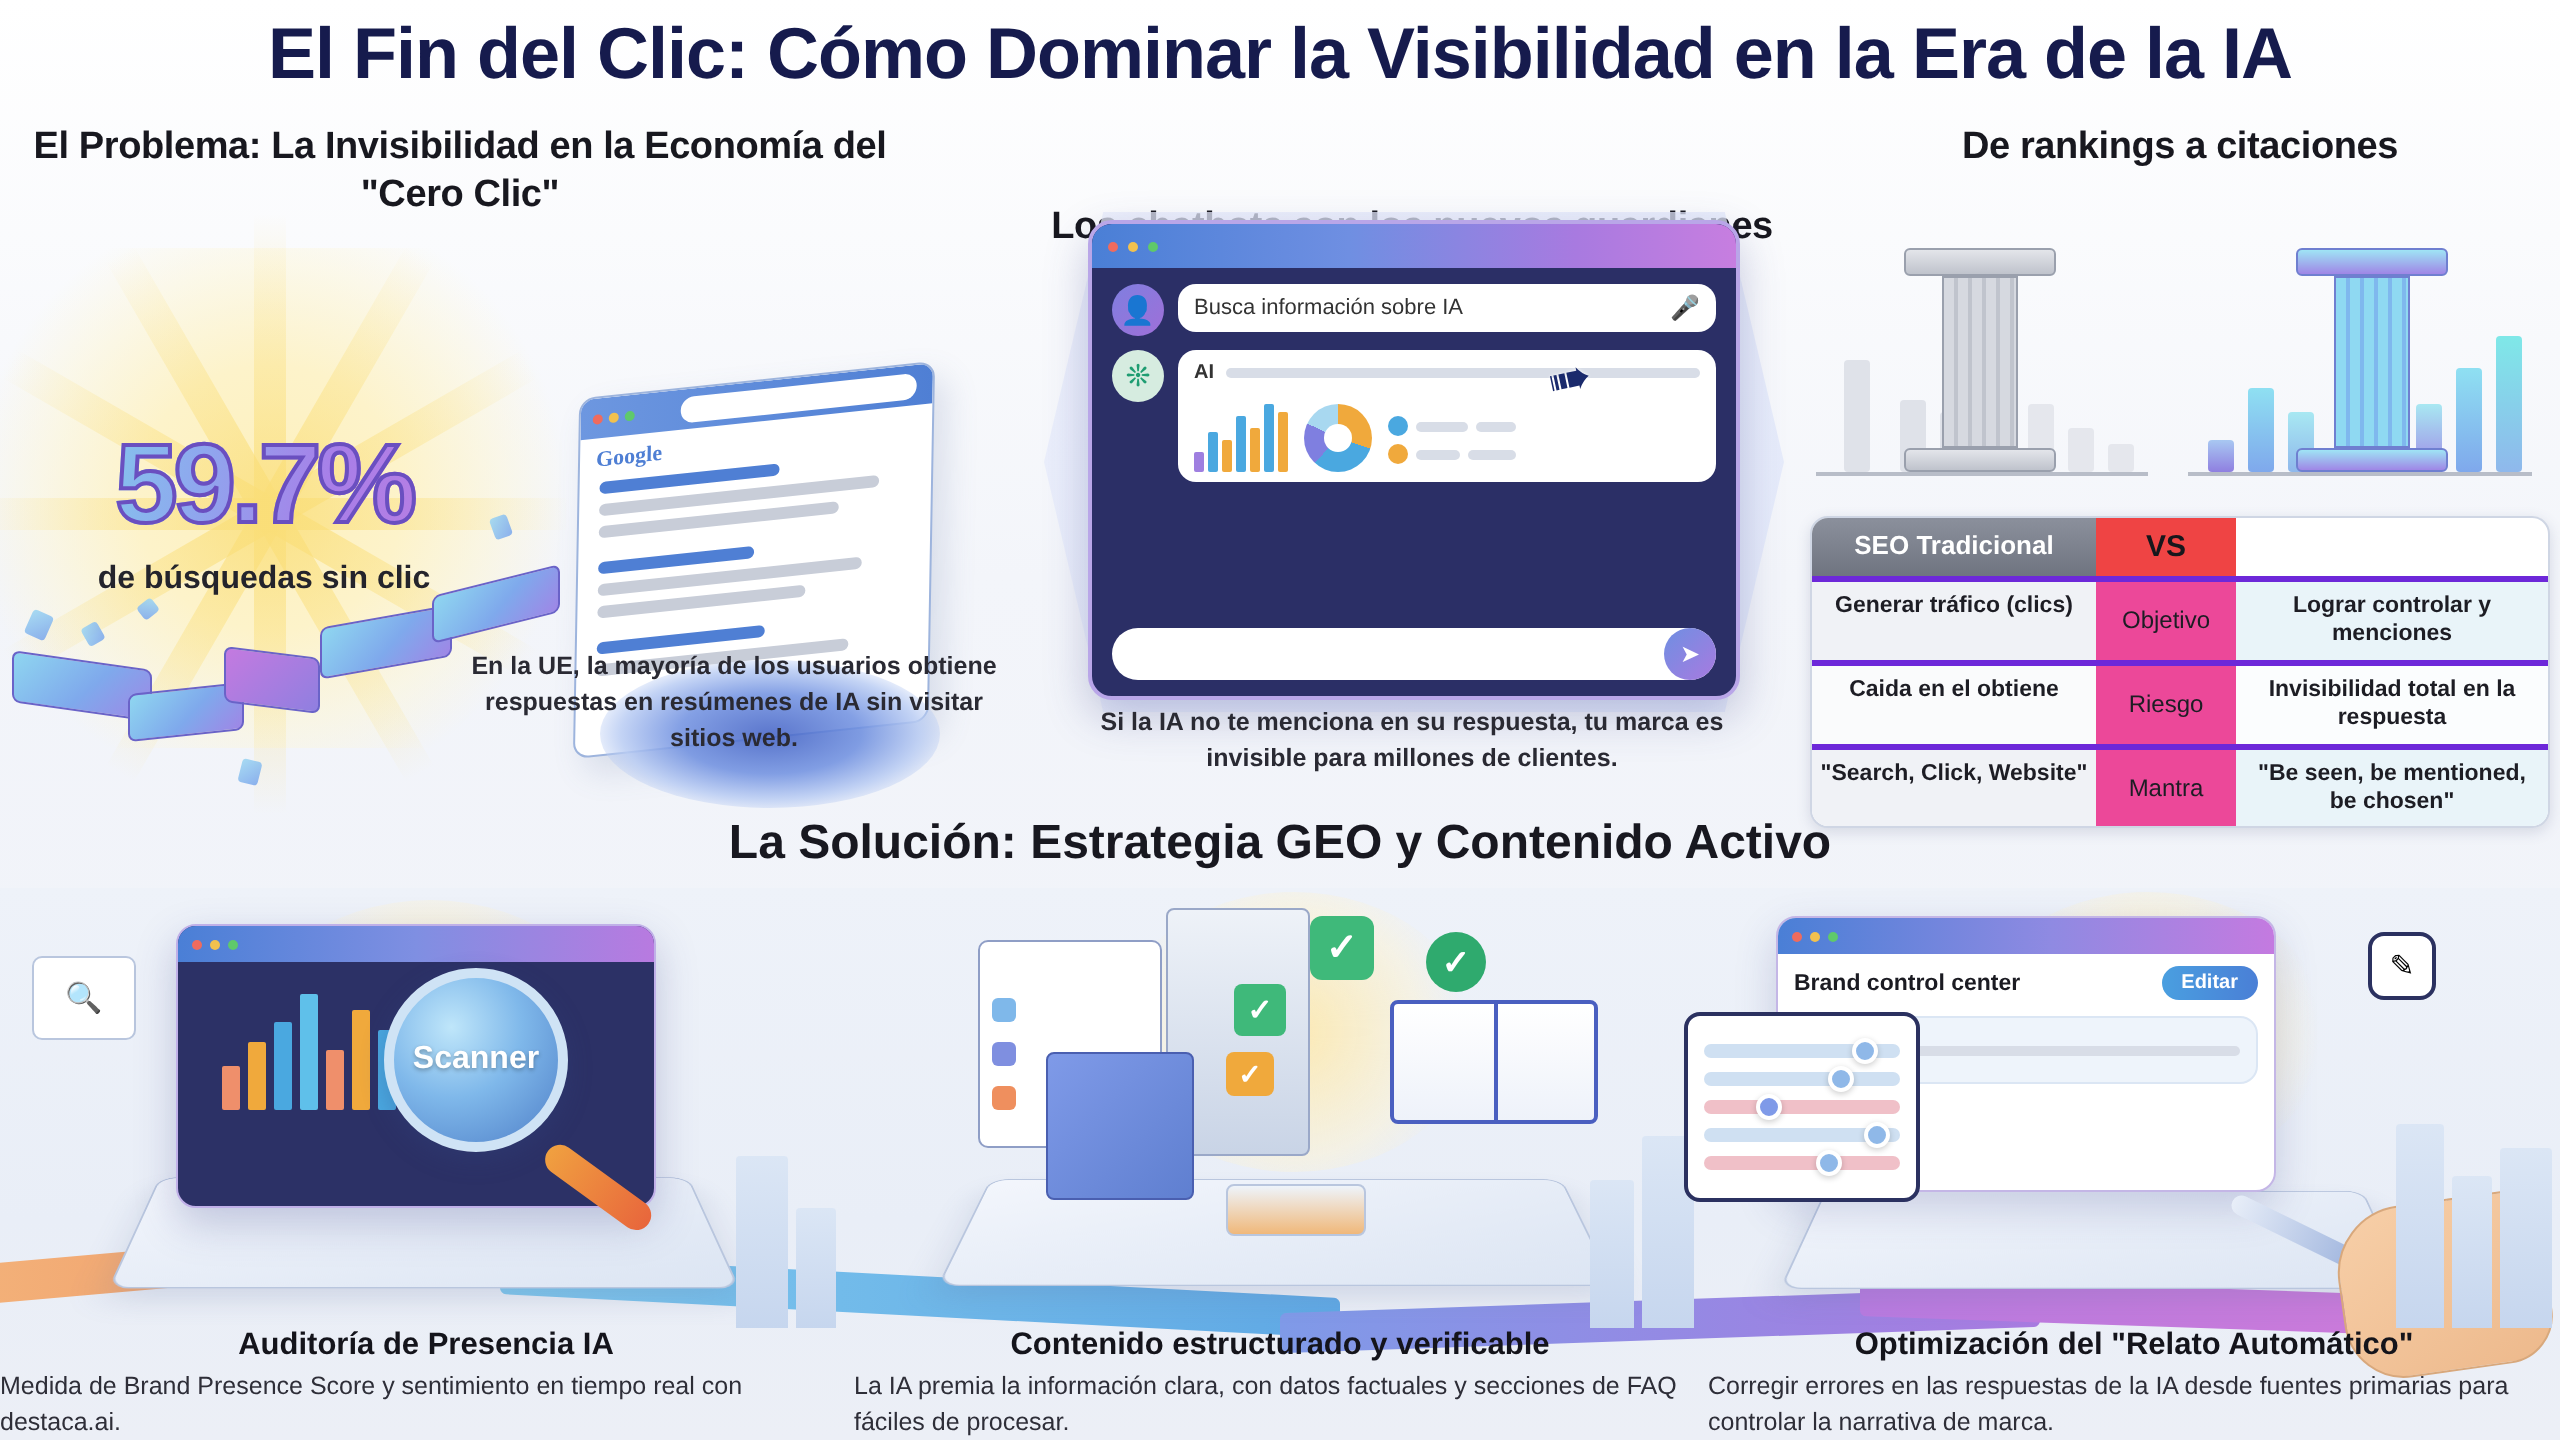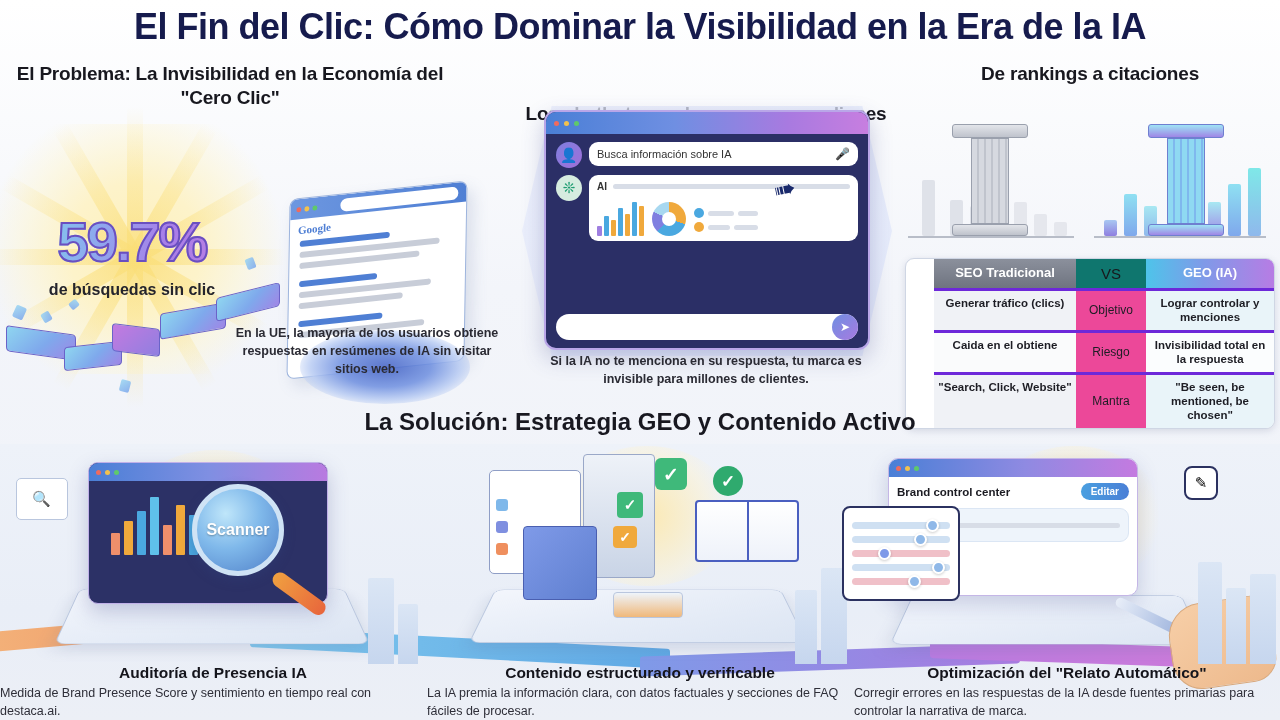--- a/index.html
+++ b/index.html
@@ -136,28 +136,28 @@
   .pl-old .cap,.pl-old .base{ background:linear-gradient(180deg,#e3e5ea,#bfc3cc); border:1px solid #9aa0ad;}
   .pl-old .shaft{ background:repeating-linear-gradient(90deg,#d6d9e0 0 5px,#c0c4cd 5px 7px); border:1px solid #9aa0ad;}
   .pl-new .cap,.pl-new .base{ background:linear-gradient(180deg,#9fe4f5,#9f86e6); border:1px solid #6f7fd0;}
   .pl-new .shaft{ background:repeating-linear-gradient(90deg,#8fd9f2 0 5px,#7fb8ee 5px 7px); border:1px solid #6f7fd0;}
   .floor{ position:absolute; bottom:14px; height:2px; background:#b8bdc8;}
   .minibar{ position:absolute; bottom:16px; width:13px; border-radius:2px;}
 
   
   .cmp-table{ position:absolute; left:5px; top:196px; width:370px;
      border-radius:9px; overflow:hidden; box-shadow:0 2px 7px rgba(80,90,130,.18);
-     border:1px solid #cfd6e4; background:#fff;padding-left:28px;}
+     border:1px solid #cfd6e4; background:#fff;}
   .cmp-row{ display:flex; }
   .cmp-row + .cmp-row{ border-top:3px solid #6d28d9; }
   .cmp-c1{ flex:0 0 142px; padding:5px 4px; text-align:center; }
   .cmp-c2{ flex:0 0 70px; padding:5px 4px; text-align:center; }
   .cmp-c3{ flex:1; padding:5px 4px; text-align:center; }
   .cmp-head .cmp-c1{ background:linear-gradient(180deg,#8b909c,#6f7480); color:#fff; font-weight:bold; font-size:13px; padding:6px 4px;}
-  .cmp-head .cmp-c2{ background:#0f766e; color:#17171c; font-weight:normal; font-size:15px; padding:6px 4px;}
+  .cmp-head .cmp-c2{ background:#ef4444; color:#17171c; font-weight:bold; font-size:15px; padding:6px 4px;}
   .cmp-head .cmp-c3{ background:linear-gradient(90deg,#4ec4ea,#7f9ae8 45%,#b77ce4 100%); color:#fff; font-weight:bold; font-size:13px; padding:6px 4px;}
   .cmp-body .cmp-c1{ background:#f0f2f6; color:#1d1d24; font-weight:bold; font-size:11.5px; line-height:1.25;}
   .cmp-body .cmp-c2{ background:#ec4899; color:#1d1d24; font-weight:normal; font-size:12px; display:flex;align-items:center;justify-content:center;}
   .cmp-body .cmp-c3{ background:#e9f4f9; color:#1d1d24; font-weight:bold; font-size:11.5px; line-height:1.25;}
   .cmp-body:nth-child(3) .cmp-c1{ background:#fafbfc;}
   .cmp-body:nth-child(3) .cmp-c3{ background:#fbfdfe;}
 
   
   .sol-title{
     position:absolute; top:408px; left:0; width:1280px; text-align:center;
@@ -394,21 +394,20 @@
         <div class="cap"></div>
           <div class="shaft"></div>
           <div class="base"></div>
       </div>
     </div>
 
     <div class="cmp-table">
       <div class="cmp-row cmp-head">
         <div class="cmp-c1">SEO Tradicional</div>
         <div class="cmp-c2">VS</div>
-        <div class="cmp-c3">GEO (IA)</div>
       </div>
       <div class="cmp-row cmp-body">
         <div class="cmp-c1">Generar tráfico (clics)</div>
         <div class="cmp-c2">Objetivo</div>
         <div class="cmp-c3">Lograr controlar y menciones</div>
       </div>
       <div class="cmp-row cmp-body">
         <div class="cmp-c1">Caida en el obtiene</div>
         <div class="cmp-c2">Riesgo</div>
         <div class="cmp-c3">Invisibilidad total en la respuesta</div>

